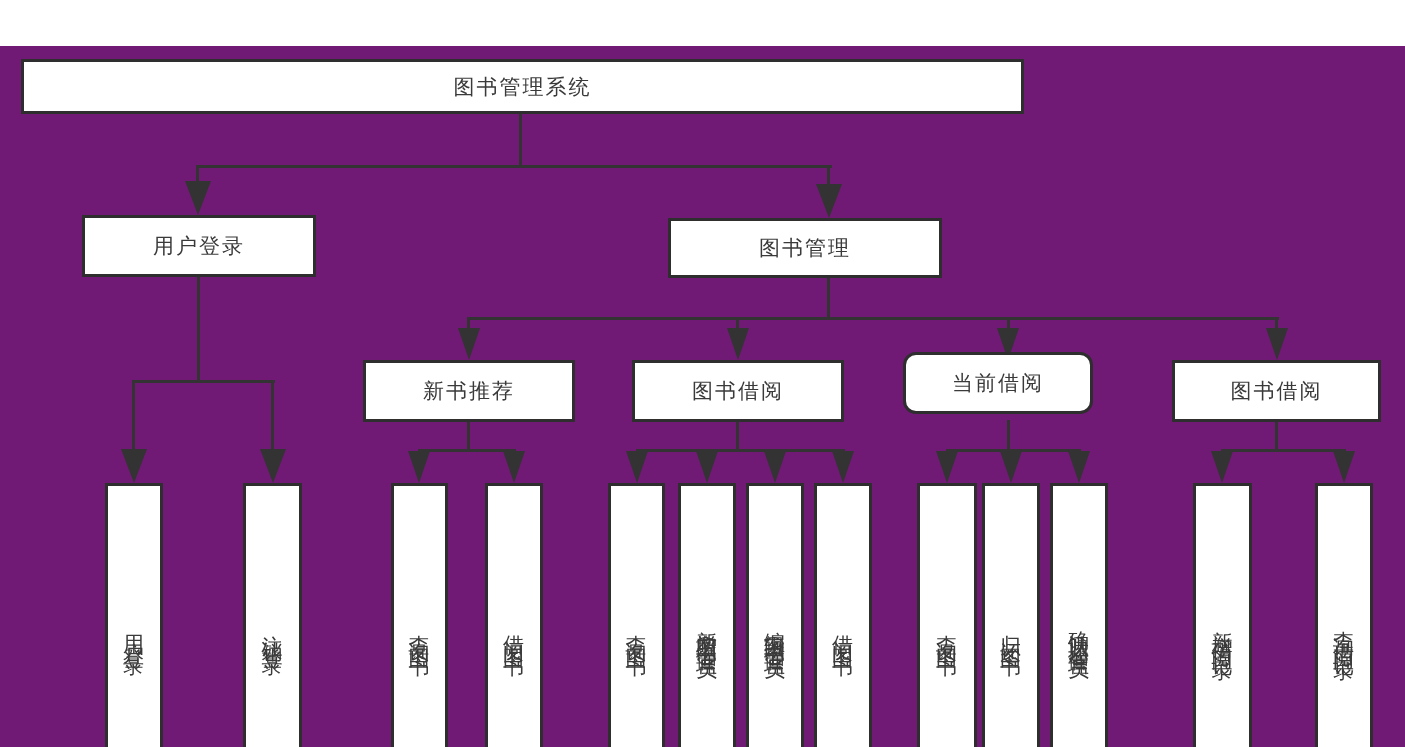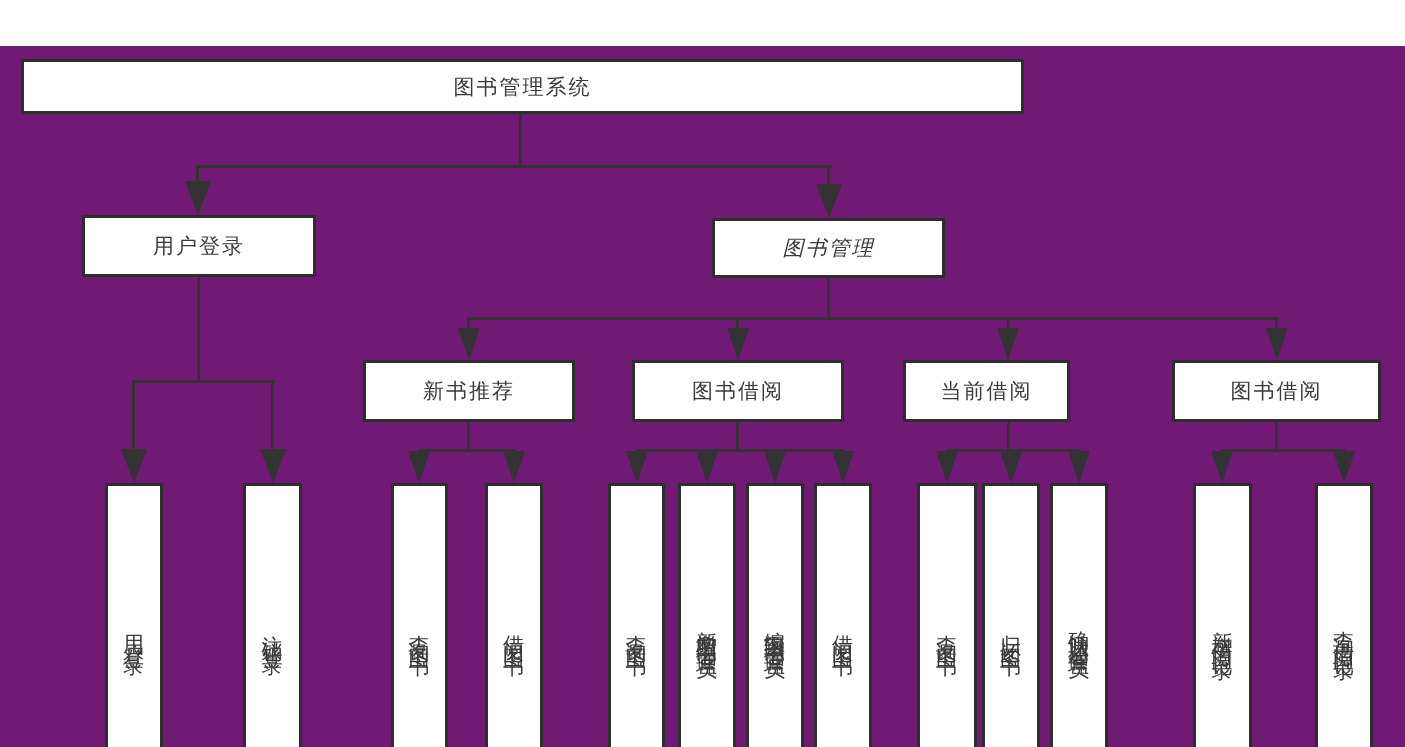--- a/index.html
+++ b/index.html
@@ -37,21 +37,21 @@
   <div class="box" style="left:21px;top:13px;width:1003px;height:55px;">图书管理系统</div>
 
   <div class="v" style="left:519px;top:66px;height:56px;"></div>
   <div class="h" style="left:196px;top:119px;width:636px;"></div>
   <div class="v" style="left:196px;top:119px;height:20px;"></div>
   <div class="ar ar-lg" style="left:185px;top:135px;"></div>
   <div class="v" style="left:827px;top:119px;height:22px;"></div>
   <div class="ar ar-lg" style="left:816px;top:138px;"></div>
 
   <div class="box" style="left:82px;top:169px;width:234px;height:62px;">用户登录</div>
-  <div class="box" style="left:712px;top:172px;width:233px;height:60px;font-style:italic;">图书管理</div>
+  <div class="box" style="left:668px;top:172px;width:274px;height:60px;">图书管理</div>
 
   <div class="v" style="left:197px;top:228px;height:109px;"></div>
   <div class="h" style="left:132px;top:334px;width:143px;"></div>
   <div class="v" style="left:132px;top:334px;height:70px;"></div>
   <div class="ar ar-lg" style="left:121px;top:403px;"></div>
   <div class="v" style="left:271px;top:334px;height:70px;"></div>
   <div class="ar ar-lg" style="left:260px;top:403px;"></div>
 
   <div class="v" style="left:827px;top:230px;height:44px;"></div>
   <div class="h" style="left:468px;top:271px;width:811px;"></div>
@@ -59,21 +59,21 @@
   <div class="ar" style="left:458px;top:282px;"></div>
   <div class="v" style="left:736px;top:271px;height:12px;"></div>
   <div class="ar" style="left:727px;top:282px;"></div>
   <div class="v" style="left:1007px;top:271px;height:12px;"></div>
   <div class="ar" style="left:997px;top:282px;"></div>
   <div class="v" style="left:1275px;top:271px;height:12px;"></div>
   <div class="ar" style="left:1266px;top:282px;"></div>
 
   <div class="box" style="left:363px;top:314px;width:212px;height:62px;">新书推荐</div>
   <div class="box" style="left:632px;top:314px;width:212px;height:62px;">图书借阅</div>
-  <div class="box" style="left:903px;top:314px;width:167px;height:62px;">当前借阅</div>
+  <div class="box" style="left:903px;top:306px;width:190px;height:62px;border-radius:13px;">当前借阅</div>
   <div class="box" style="left:1172px;top:314px;width:209px;height:62px;">图书借阅</div>
 
   <div class="v" style="left:467px;top:374px;height:31px;"></div>
   <div class="h" style="left:418px;top:403px;width:98px;"></div>
   <div class="ar" style="left:408px;top:405px;"></div>
   <div class="ar" style="left:503px;top:405px;"></div>
 
   <div class="v" style="left:736px;top:374px;height:31px;"></div>
   <div class="h" style="left:636px;top:403px;width:209px;"></div>
   <div class="ar" style="left:626px;top:405px;"></div>

